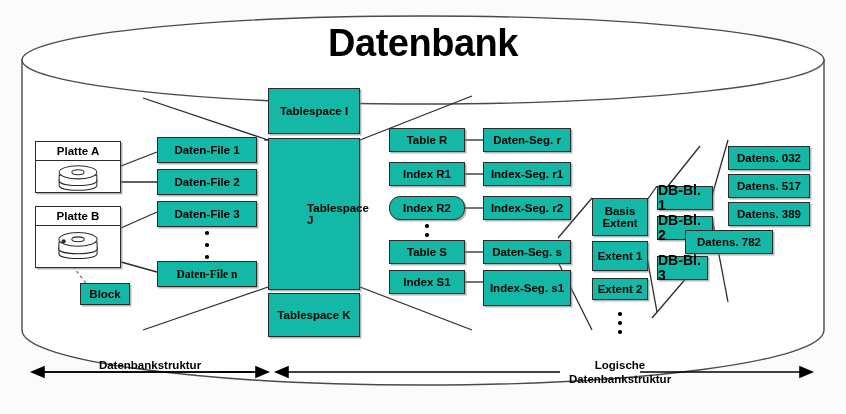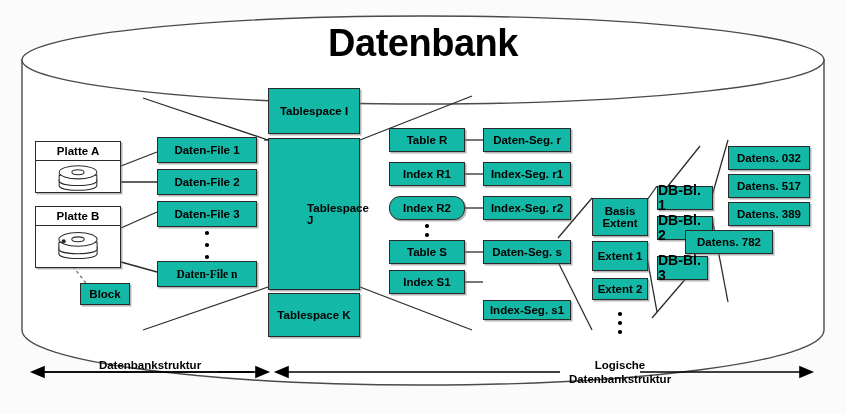--- a/index.html
+++ b/index.html
@@ -141,21 +141,21 @@
       <i></i>
       <i></i>
     </div>
   <div class="node t11" style="left:389px;top:240px;width:76px;height:24px;">Table S</div>
   <div class="node t11" style="left:389px;top:270px;width:76px;height:24px;">Index S1</div>
 
   <div class="node t11" style="left:483px;top:128px;width:88px;height:24px;">Daten-Seg. r</div>
   <div class="node t11" style="left:483px;top:162px;width:88px;height:24px;">Index-Seg. r1</div>
   <div class="node t11" style="left:483px;top:196px;width:88px;height:24px;">Index-Seg. r2</div>
   <div class="node t11" style="left:483px;top:240px;width:88px;height:24px;">Daten-Seg. s</div>
-  <div class="node t11" style="left:483px;top:270px;width:88px;height:20px;margin-top:30px;">Index-Seg. s1</div>
+  <div class="node t11" style="left:483px;top:270px;width:88px;height:36px;">Index-Seg. s1</div>
 
   <div class="node t11" style="left:592px;top:198px;width:56px;height:38px;flex-direction:column;">
     <span>Basis</span>
     <span>Extent</span>
   </div>
   <div class="node t11" style="left:592px;top:241px;width:56px;height:30px;">Extent 1</div>
   <div class="node t11" style="left:592px;top:278px;width:56px;height:22px;">Extent 2</div>
   <div class="dots" style="left:613px;top:312px;width:14px;height:22px;">
       <i></i>
       <i></i>

